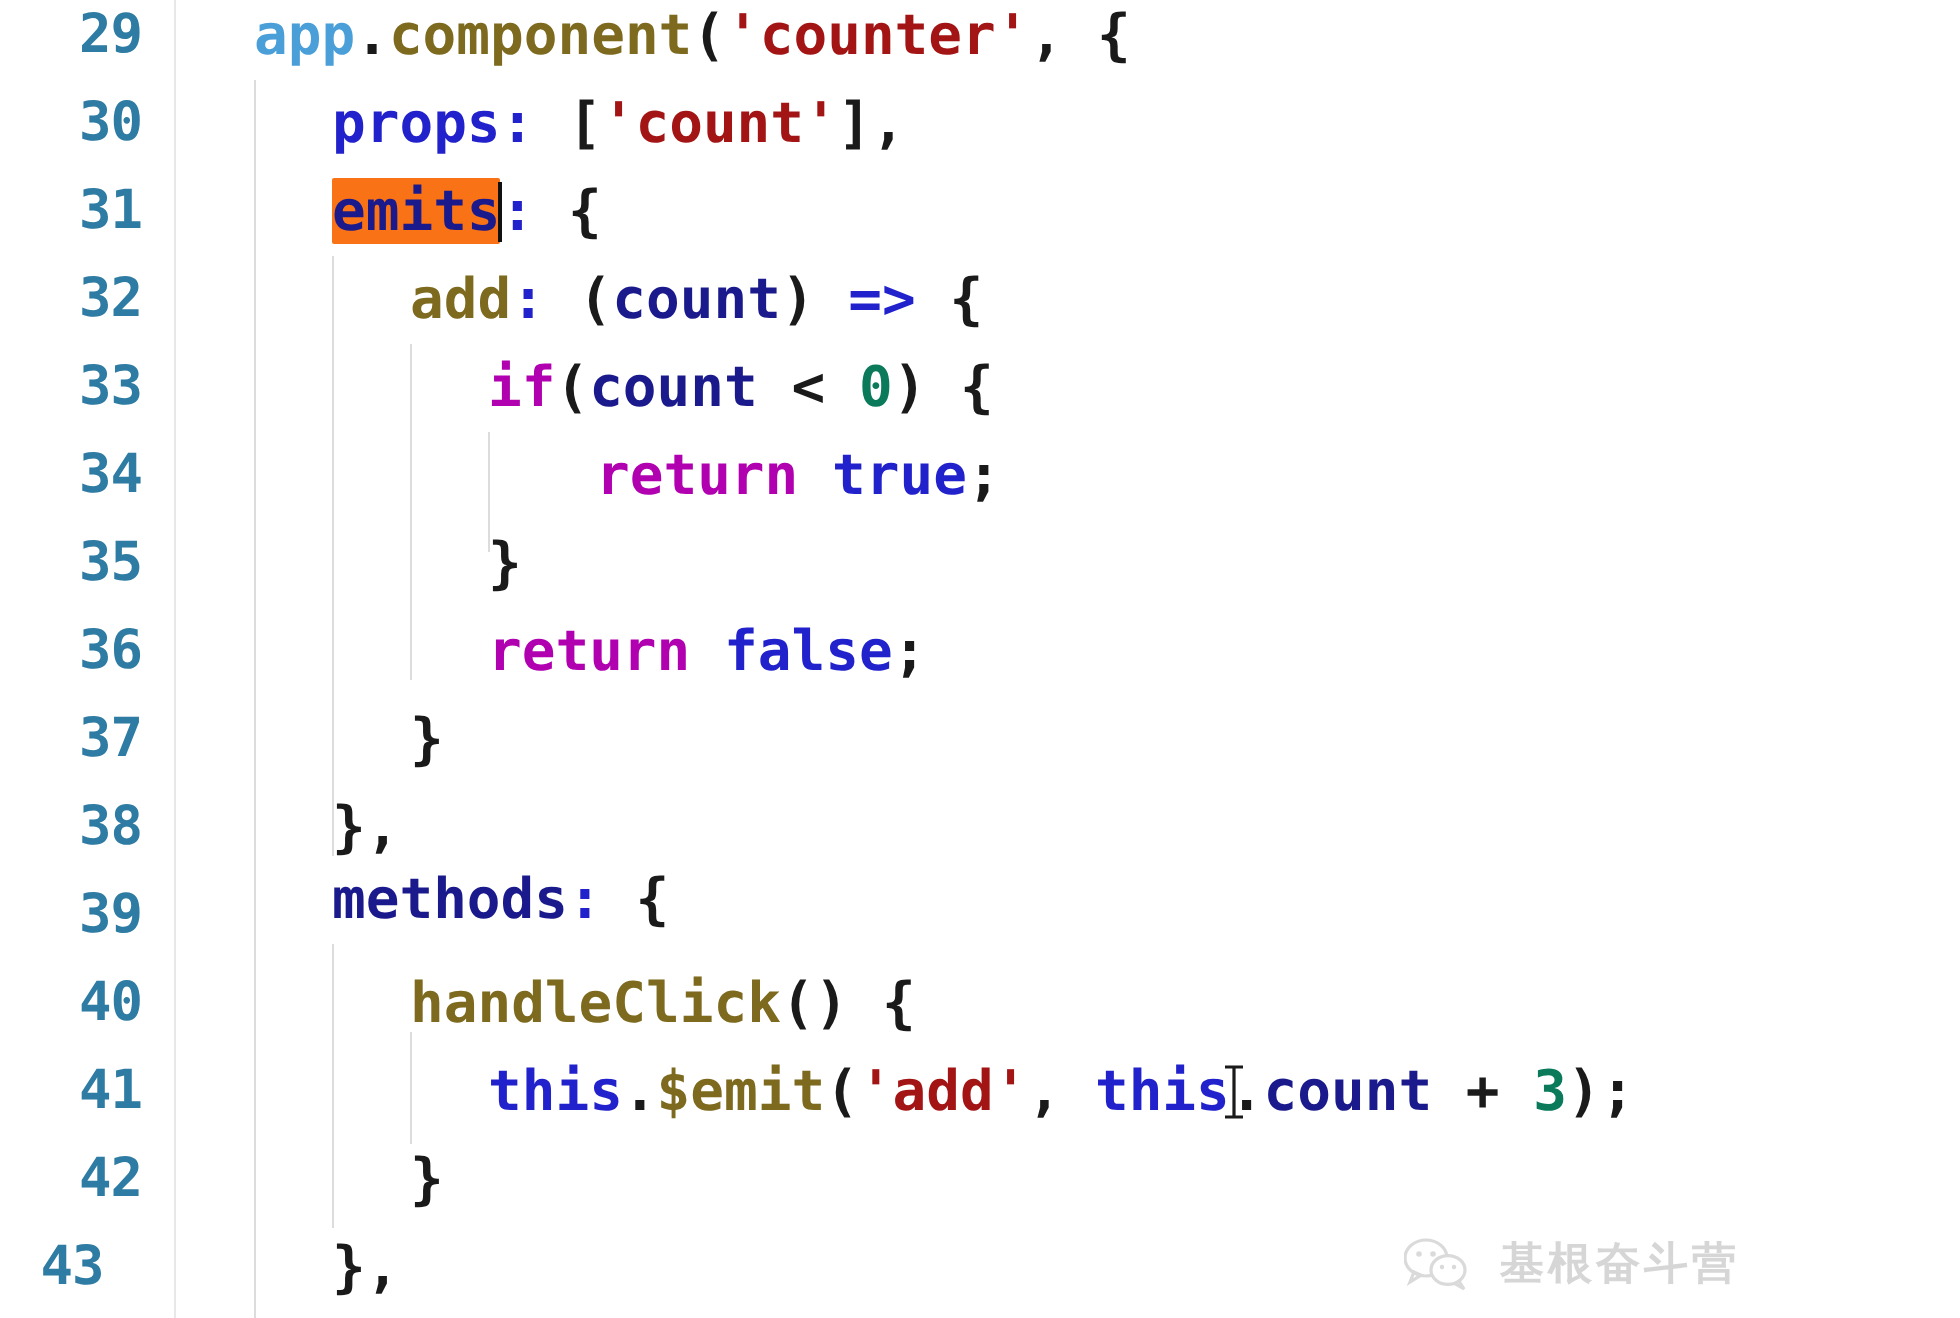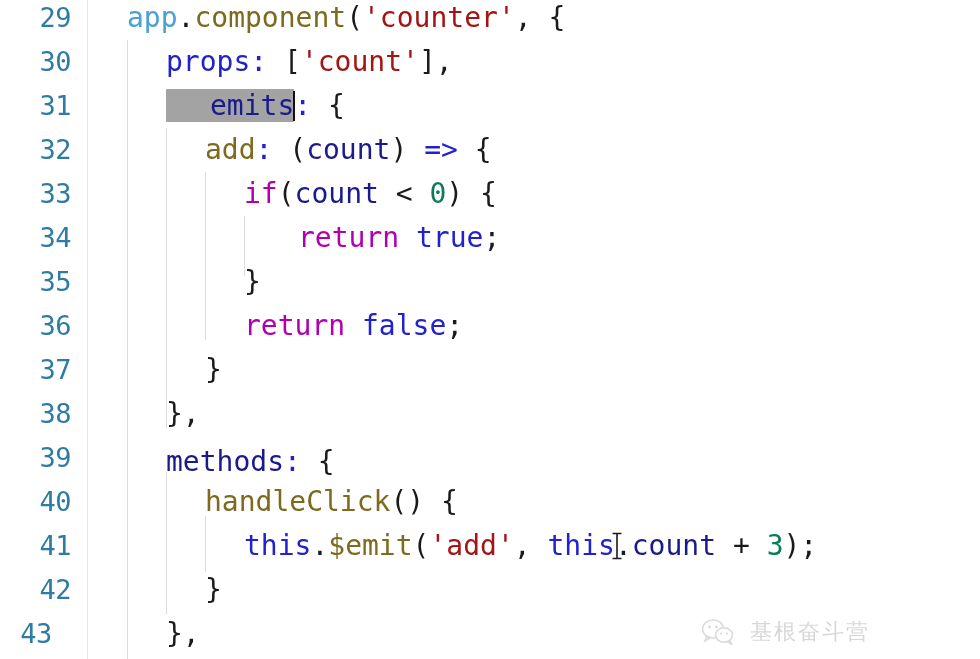--- a/index.html
+++ b/index.html
@@ -14,20 +14,21 @@
     overflow: hidden;
     font-family: "DejaVu Sans Mono", "Liberation Mono", monospace;
   }
 
   #editor {
     position: relative;
     width: 888px;
     height: 659px;
     background: #ffffff;
     overflow: hidden;
+    font-weight: bold;
   }
 
   
   #gutter {
     position: absolute;
     left: 0;
     top: 0;
     width: 88px;
     height: 659px;
     background: #ffffff;
@@ -83,23 +84,22 @@
   .t-prop    { color: #2222cc; }   
   .t-var     { color: #1a1a8c; }   
   .t-key     { color: #b000b0; }   
   .t-kw      { color: #2222cc; }   
   .t-num     { color: #0a7a5a; }   
   .t-arrow   { color: #2222cc; }   
   .t-punc    { color: #1a1a1a; }
 
   
   .sel {
-    background: #a3a3a3;
+    background: #f97316;
     border-radius: 1px;
-    padding-left: 44px;
   }
   .caret {
     display: inline-block;
     width: 2px;
     height: 30px;
     background: #101010;
     vertical-align: -6px;
     margin: 0 -1px;
   }
 
@@ -165,21 +165,21 @@
       <div class="code-line" style="top: -4px; left: 39px;"><span class="t-obj">app</span><span class="t-punc">.</span><span class="t-func">component</span><span class="t-punc">(</span><span class="t-string">'counter'</span><span class="t-punc">, {</span></div>
       <div class="code-line" style="top: 40px; left: 78px;"><span class="t-prop">props</span><span class="t-prop">:</span><span class="t-punc"> [</span><span class="t-string">'count'</span><span class="t-punc">],</span></div>
       <div class="code-line" style="top: 84px; left: 78px;"><span class="t-var sel">emits</span><span class="caret"></span><span class="t-prop">:</span><span class="t-punc"> {</span></div>
       <div class="code-line" style="top: 128px; left: 117px;"><span class="t-func">add</span><span class="t-prop">:</span><span class="t-punc"> (</span><span class="t-var">count</span><span class="t-punc">) </span><span class="t-arrow">=&gt;</span><span class="t-punc"> {</span></div>
       <div class="code-line" style="top: 172px; left: 156px;"><span class="t-key">if</span><span class="t-punc">(</span><span class="t-var">count</span><span class="t-punc"> &lt; </span><span class="t-num">0</span><span class="t-punc">) {</span></div>
       <div class="code-line" style="top: 216px; left: 210px;"><span class="t-key">return</span><span class="t-punc"> </span><span class="t-kw">true</span><span class="t-punc">;</span></div>
       <div class="code-line" style="top: 260px; left: 156px;"><span class="t-punc">}</span></div>
       <div class="code-line" style="top: 304px; left: 156px; text-align: center;"><span class="t-key">return</span><span class="t-punc"> </span><span class="t-kw">false</span><span class="t-punc">;</span></div>
       <div class="code-line" style="top: 348px; left: 117px;"><span class="t-punc">}</span></div>
       <div class="code-line" style="top: 392px; left: 78px;"><span class="t-punc">},</span></div>
-      <div class="code-line" style="top: 440px; left: 78px;"><span class="t-var">methods</span><span class="t-prop">:</span><span class="t-punc"> {</span></div>
+      <div class="code-line" style="top: 428px; left: 78px;"><span class="t-var">methods</span><span class="t-prop">:</span><span class="t-punc"> {</span></div>
       <div class="code-line" style="top: 480px; left: 117px;"><span class="t-func">handleClick</span><span class="t-punc">() {</span></div>
       <div class="code-line" style="top: 524px; left: 156px;"><span class="t-kw">this</span><span class="t-punc">.</span><span class="t-func">$emit</span><span class="t-punc">(</span><span class="t-string">'add'</span><span class="t-punc">, </span><span class="t-kw">this</span><span class="t-punc">.</span><span class="t-var">count</span><span class="t-punc"> + </span><span class="t-num">3</span><span class="t-punc">);</span></div>
       <div class="code-line" style="top: 568px; left: 117px;"><span class="t-punc">}</span></div>
       <div class="code-line" style="top: 612px; left: 78px;"><span class="t-punc">},</span></div>
     </div>
 
   <svg id="mouse-cursor" width="16" height="30" viewBox="0 0 16 30" style="left:609px; top:531px;">
     <path d="M8 2 L8 28" stroke="#ffffff" stroke-width="5" fill="none" opacity="0.9"></path>
     <path d="M3 2 L13 2 M8 2 L8 28 M3 28 L13 28" stroke="#ffffff" stroke-width="4" fill="none" opacity="0.85"></path>
     <path d="M3.5 2.5 L12.5 2.5 M8 2.5 L8 27.5 M3.5 27.5 L12.5 27.5" stroke="#1a1a1a" stroke-width="1.6" fill="none"></path>

